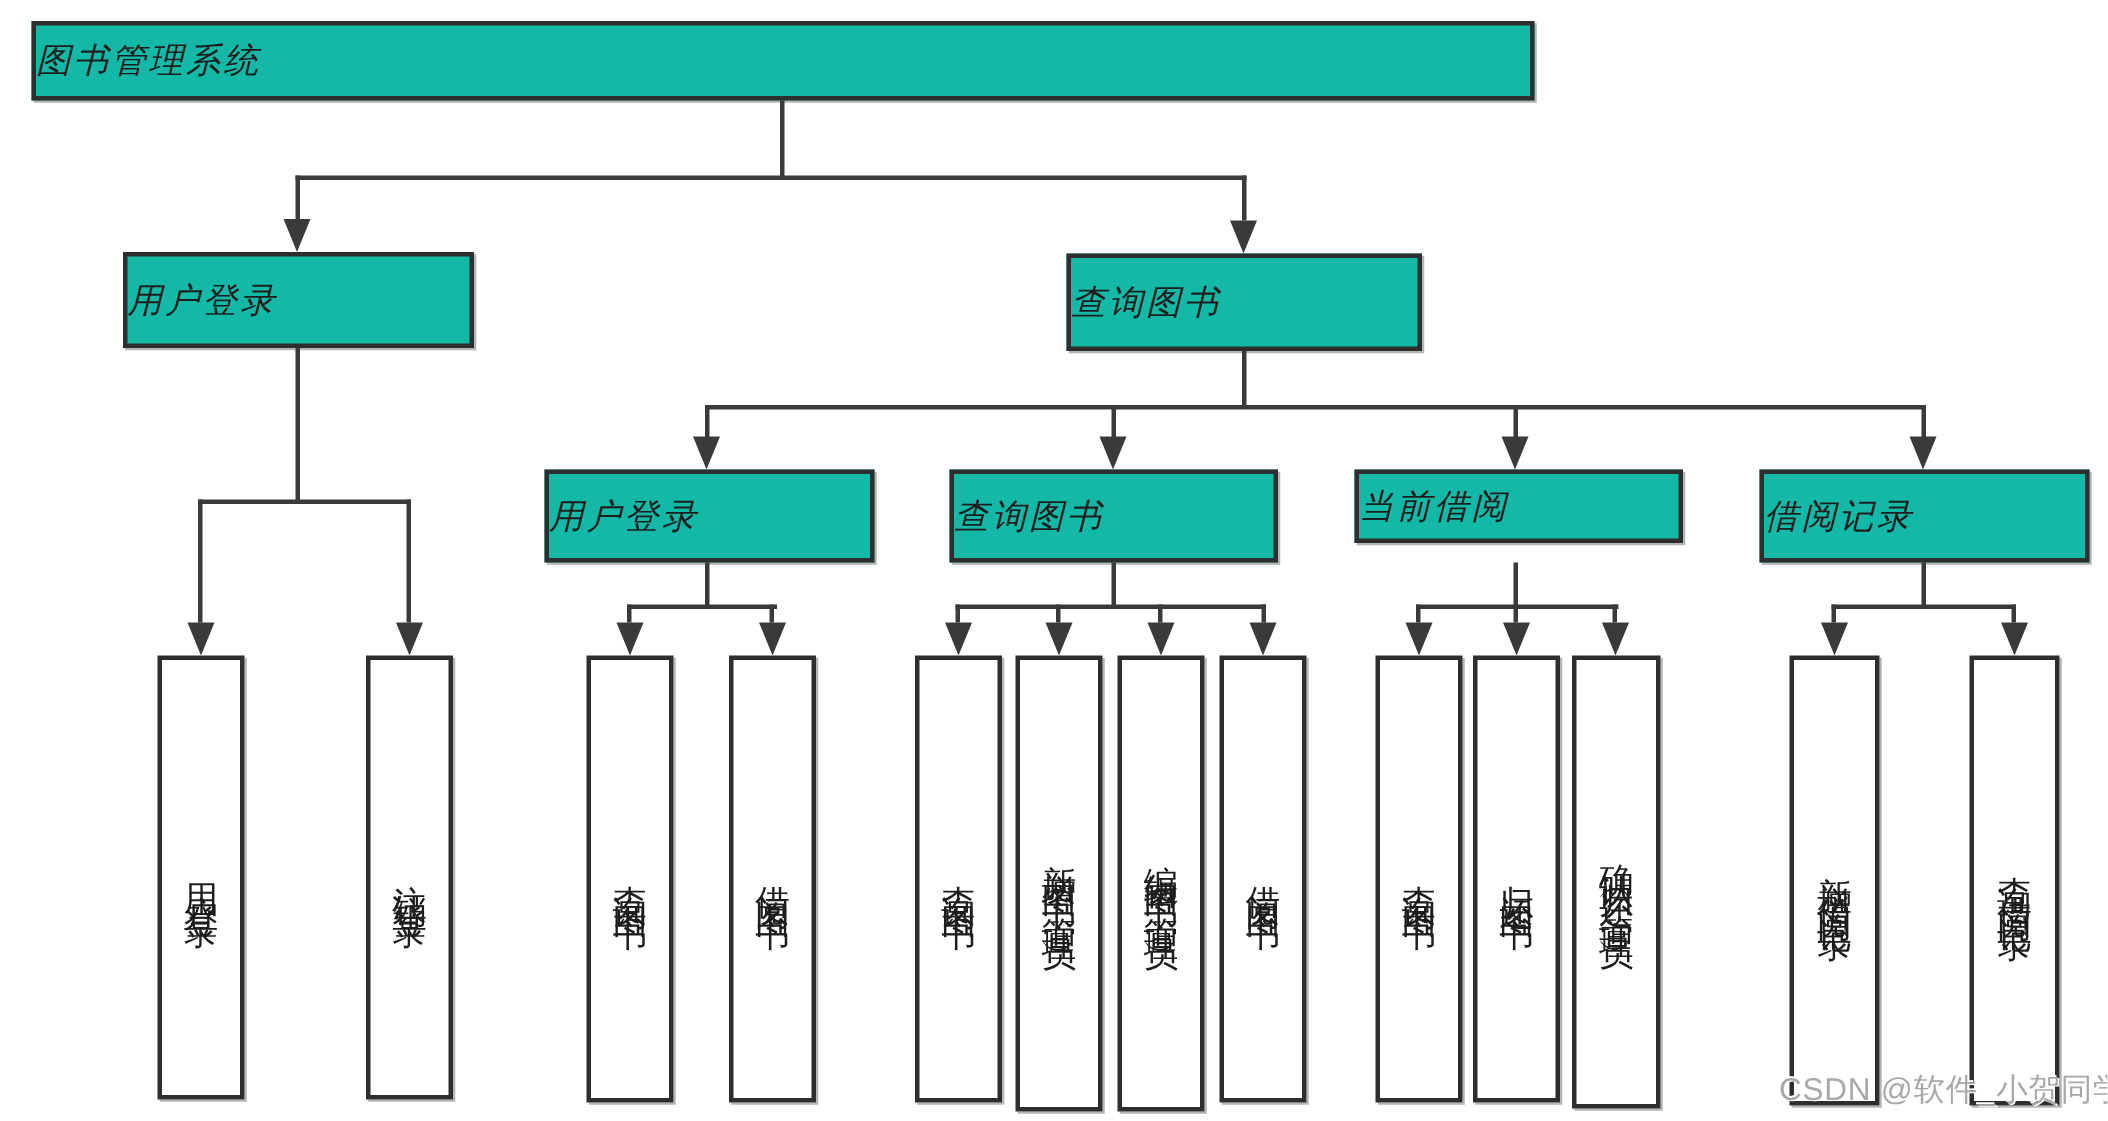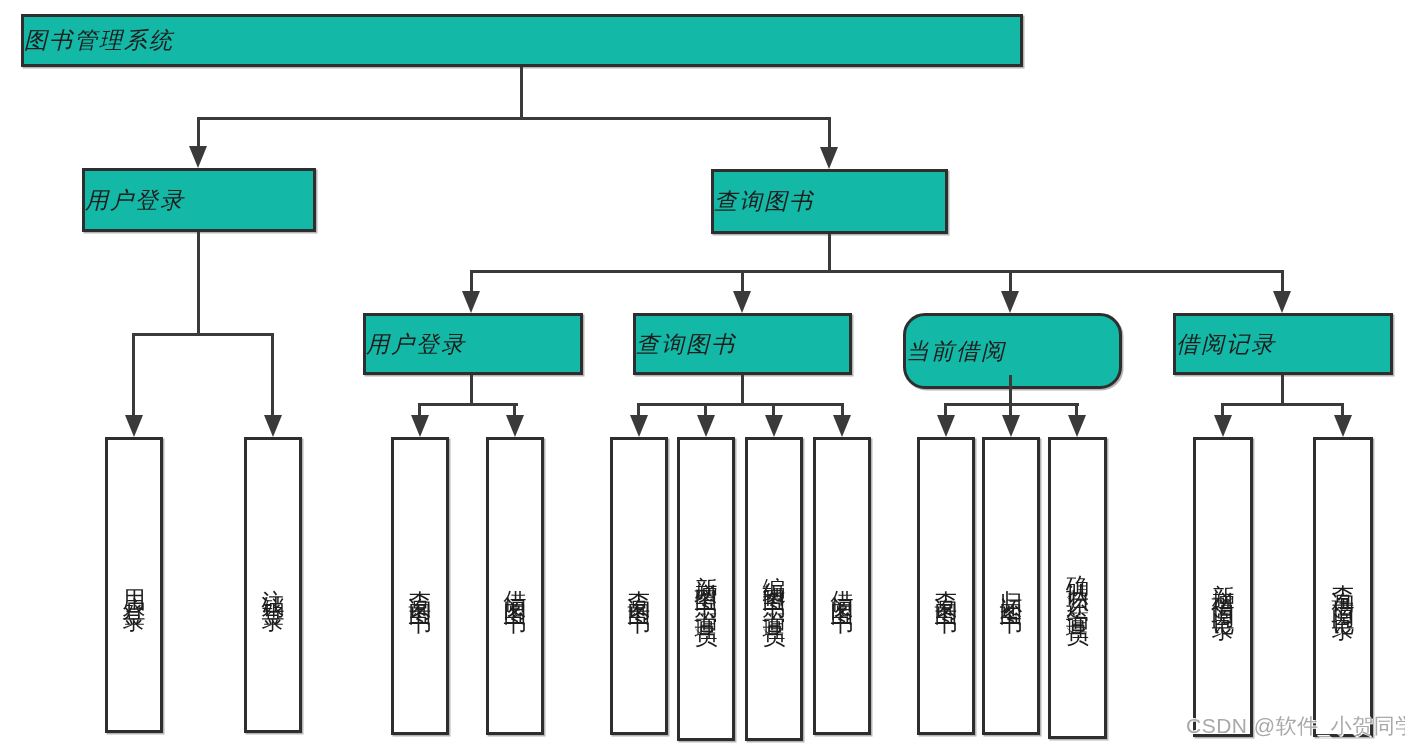--- a/index.html
+++ b/index.html
@@ -77,21 +77,21 @@
   <div class="arrow" style="left:1001px;top:291px;"></div>
   <div class="line" style="left:1281px;top:270px;width:3px;height:22px;"></div>
   <div class="arrow" style="left:1273px;top:291px;"></div>
 
   <div class="hbox" style="left:363px;top:313px;width:220px;height:62px;">
     <span class="lbl">用户登录</span>
   </div>
   <div class="hbox" style="left:633px;top:313px;width:219px;height:62px;">
     <span class="lbl">查询图书</span>
   </div>
-  <div class="hbox" style="left:903px;top:313px;width:219px;height:76px;border-radius:22px;">
+  <div class="hbox" style="left:903px;top:313px;width:219px;height:49px;">
     <span class="lbl">当前借阅</span>
   </div>
   <div class="hbox" style="left:1173px;top:313px;width:220px;height:62px;">
     <span class="lbl">借阅记录</span>
   </div>
 
   <div class="line" style="left:470px;top:375px;width:3px;height:31px;"></div>
   <div class="line" style="left:418px;top:403px;width:100px;height:3px;"></div>
   <div class="line" style="left:418px;top:403px;width:3px;height:12px;"></div>
   <div class="arrow" style="left:411px;top:415px;"></div>

